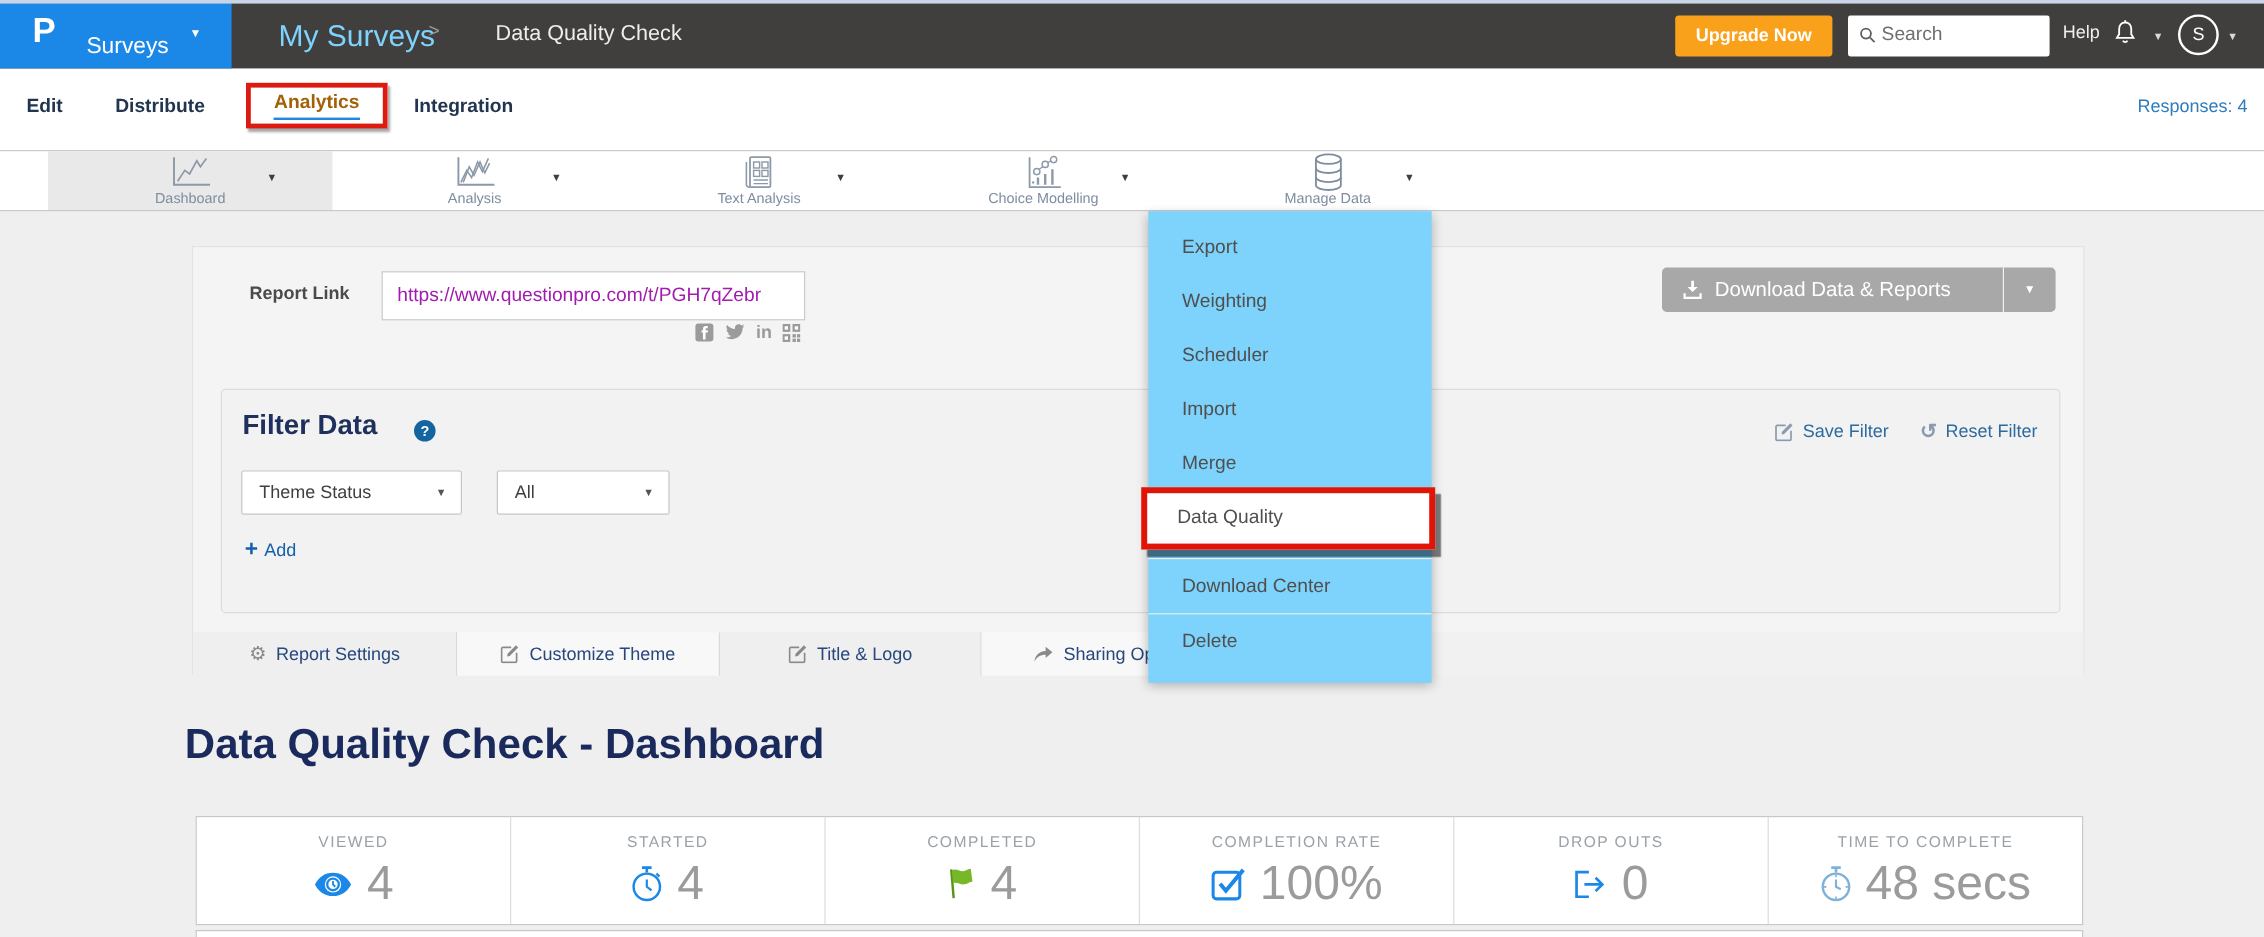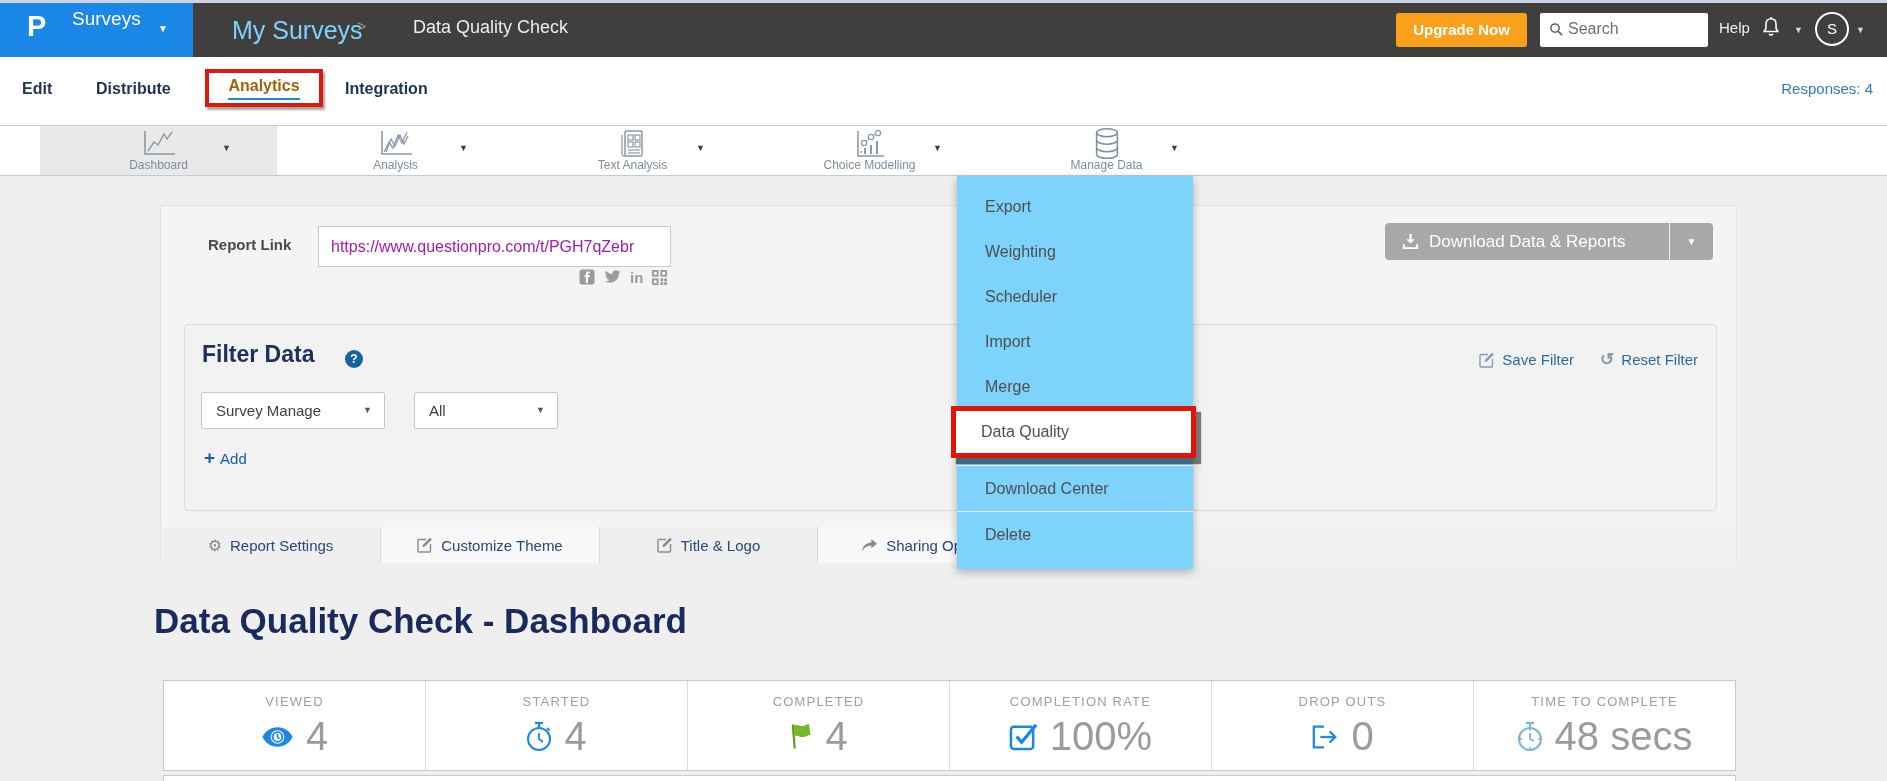--- a/index.html
+++ b/index.html
@@ -4,21 +4,21 @@
 <style>
   * { margin:0; padding:0; box-sizing:border-box; }
   html,body { width:1887px; height:781px; overflow:hidden;
     font-family:"Liberation Sans", sans-serif; background:#efefef; }
 
   
   #topstrip { position:absolute; left:0; top:0; width:1887px; height:3px; background:#c9d4e6; z-index:40; }
   #header { position:absolute; left:0; top:0; width:1887px; height:57px; background:#413e3e; z-index:30; }
   #logobox { position:absolute; left:0; top:0; width:193px; height:57px; background:#1b87e6; }
   #logoP { position:absolute; left:27px; top:10px; color:#fff; font-size:29px; font-weight:bold; }
-  #prodname { position:absolute; left:72px; top:8px; color:#fff; font-size:19px; }
+  #prodname { position:absolute; left:72px; top:28px; color:#fff; font-size:19px; }
   #prodcaret { position:absolute; left:158px; top:23px; color:#fff; font-size:10px; }
   .crumb1 { position:absolute; left:232px; top:16px; color:#7dd3fc; font-size:25px; }
   .crumbsep { position:absolute; left:357px; top:18px; color:#9a9a9a; font-size:16px; }
   .crumb2 { position:absolute; left:413px; top:17px; color:#ededed; font-size:18px; }
   #upgradeBtn { position:absolute; left:1396px; top:13px; width:131px; height:34px; background:#f9a11b;
     border-radius:3px; color:#fff; font-size:15px; font-weight:bold; text-align:center; line-height:34px; cursor:pointer; }
   #searchBox { position:absolute; left:1540px; top:13px; width:168px; height:34px; background:#fff; border-radius:2px; }
   #searchBox svg { position:absolute; left:9px; top:9px; }
   #searchInput { position:absolute; left:28px; top:1px; width:132px; height:30px; border:none; outline:none;
     font-size:16px; color:#555; background:transparent; font-family:"Liberation Sans",sans-serif; }
@@ -278,21 +278,21 @@
         </svg>
         <span>Save Filter</span>
       </span>
       <span class="f-act">
         <span class="undo-ic">↺</span>
         <span>Reset Filter</span>
       </span>
     </div>
 
     <div class="dd" id="dd1">
-      <span>Survey Manage</span>
+      <span>Theme Status</span>
       <span class="ddcaret">▼</span>
     </div>
     <div class="dd" id="dd2">
       <span>All</span>
       <span class="ddcaret">▼</span>
     </div>
 
     <div id="addLink">
       <span id="plusIc">+</span>
       <span id="addLab">Add</span>

